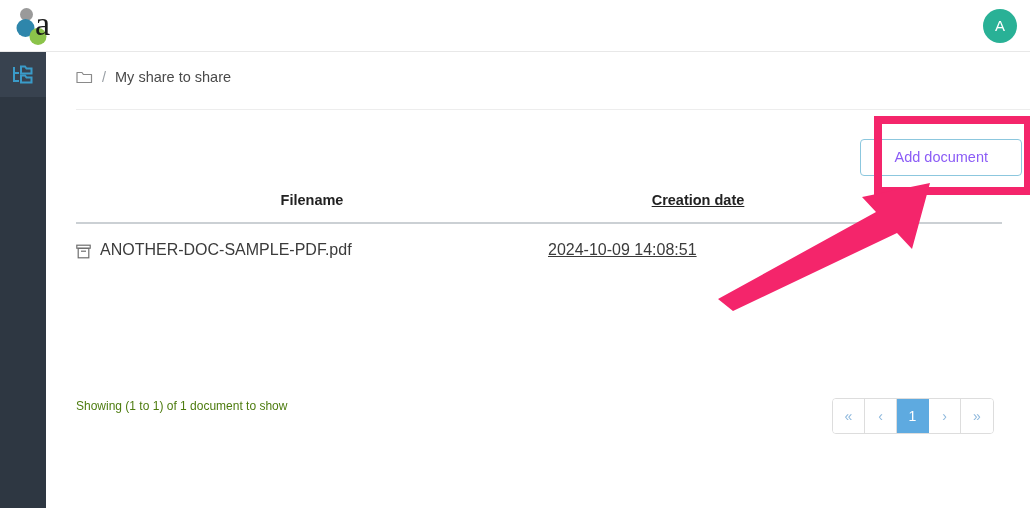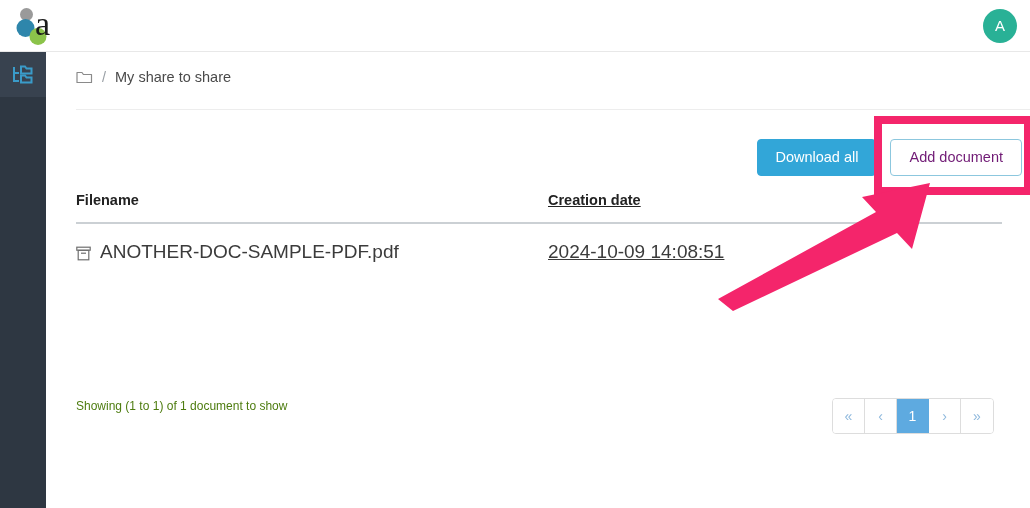--- a/index.html
+++ b/index.html
@@ -122,46 +122,47 @@
     white-space: nowrap;
   }
   .btn-primary {
     background: #32a6d8;
     color: #ffffff;
     border: 1px solid #32a6d8;
     padding: 9px 17px 10px;
   }
   .btn-outline {
     background: #ffffff;
-    color: #701a75;
+    color: #8b5cf6;
     border: 1px solid #8cc7de;
-    padding: 9px 18px 10px;
+    padding: 9px 33px 10px;
   }
 
   
   .table {
     position: absolute;
     left: 30px; top: 140px;
     width: 926px;
   }
   .thead {
     display: flex;
     font-size: 14.5px;
     font-weight: bold;
     color: #222222;
     padding-bottom: 14px;
     border-bottom: 2px solid #cbd0d4;
+    text-align: center;
   }
   .col-filename { width: 472px; }
   .col-date { width: 300px; text-decoration: underline; }
 
   .trow {
     display: flex;
     align-items: center;
-    font-size: 19px;
+    font-size: 16px;
     color: #3b3b3b;
     padding-top: 17px;
   }
   .trow .col-filename {
     display: flex;
     align-items: center;
   }
   .doc-icon {
     display: inline-flex;
     margin-right: 9px;
@@ -252,21 +253,20 @@
           <path d="M1 2.5 h5 l1.4 2 h8.1 v8 h-14.5 z" fill="none" stroke="#8a8a8a" stroke-width="1.2" stroke-linejoin="round"></path>
         </svg>
       </span>
       <span class="sep">/</span>
       <span class="crumb-text">My share to share</span>
     </div>
 
     <div class="hr-top"></div>
 
     <div class="actions">
-      <button class="btn btn-primary">Download all</button>
       <button class="btn btn-outline">Add document</button>
     </div>
 
     <div class="table">
       <div class="thead">
         <div class="col-filename">Filename</div>
         <div class="col-date">Creation date</div>
       </div>
 
       <div class="trow">

